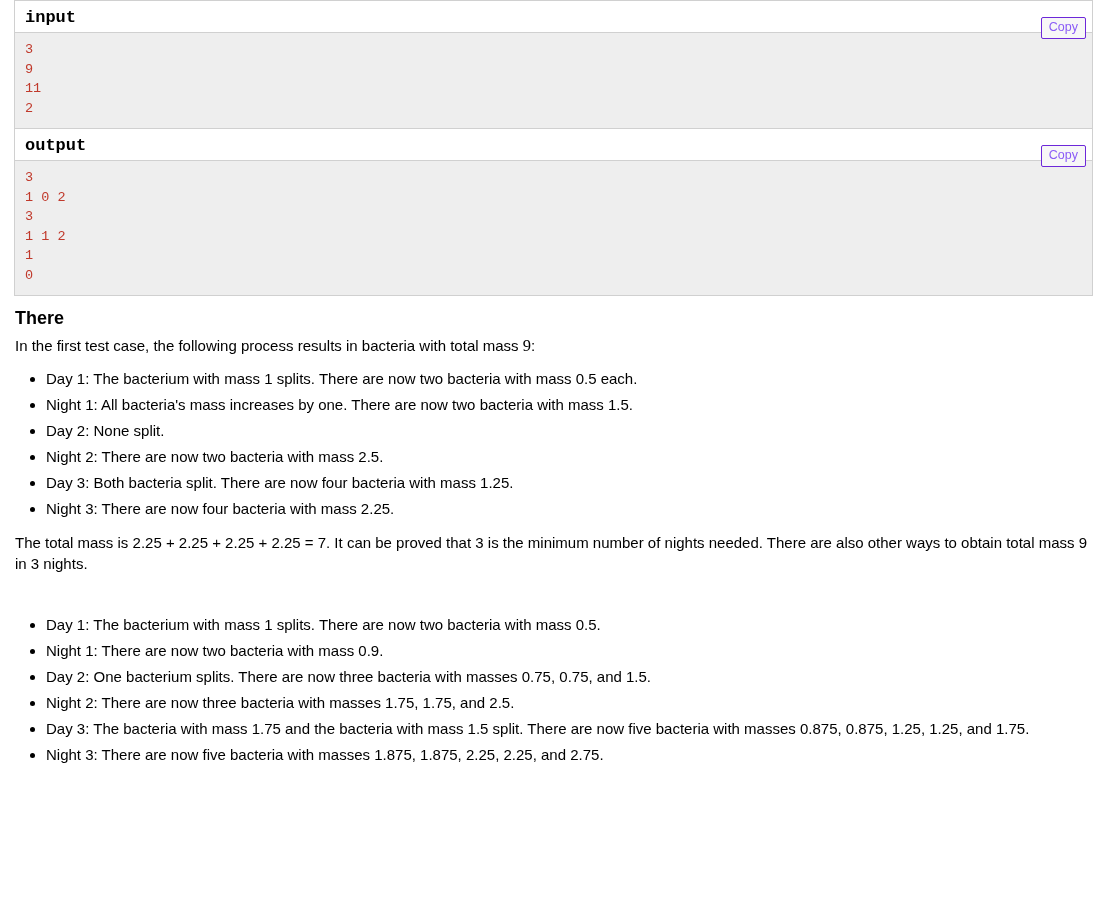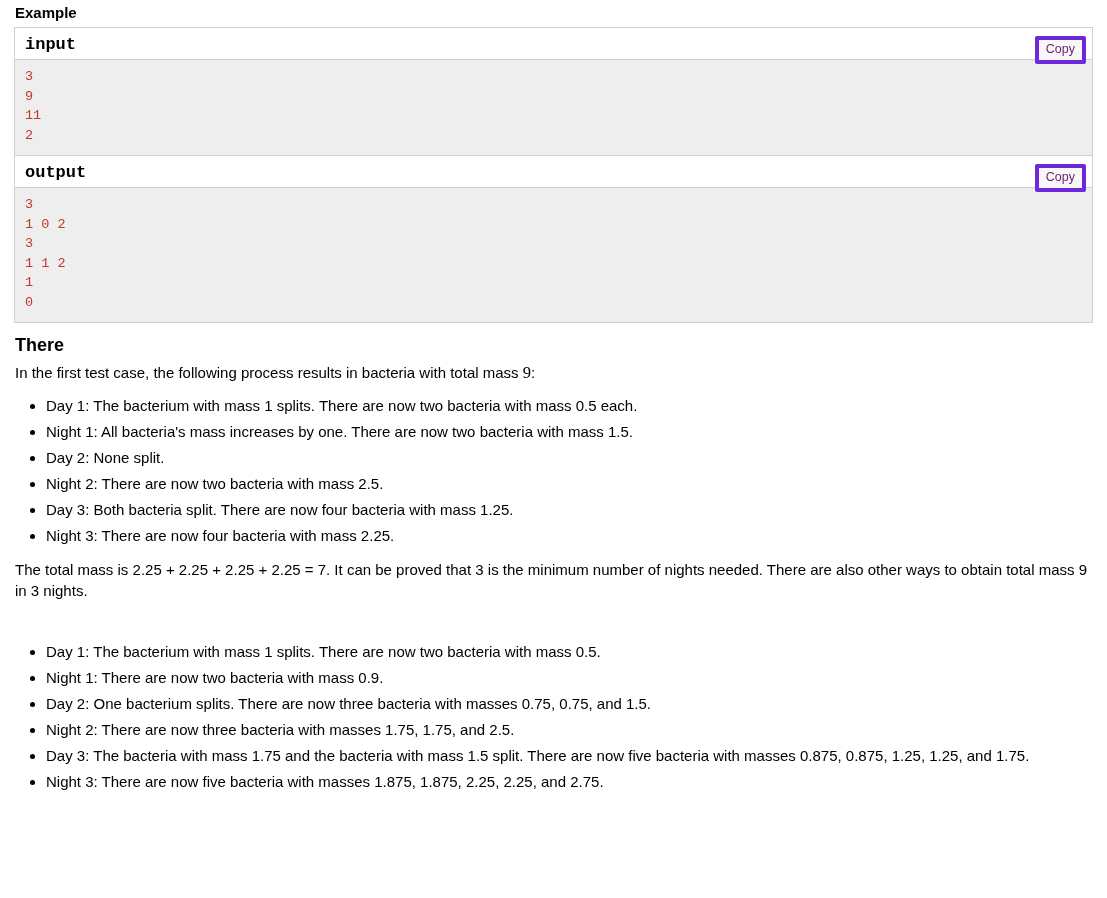--- a/index.html
+++ b/index.html
@@ -40,24 +40,24 @@
   }
   .io-title {
     font-family: "Liberation Mono", monospace;
     font-size: 17px;
     font-weight: bold;
     letter-spacing: 0px;
   }
   .copy-btn {
     position: absolute;
     right: 6px;
-    top: 8px;
-    border: 4px solid #6d28d9;
+    top: 16px;
+    border: 1px solid #6d28d9;
     background: #f7f7f7;
-    color: #701a75;
+    color: #8b5cf6;
     font-size: 12.5px;
     font-family: "Liberation Sans", sans-serif;
     padding: 3px 7px 4px 7px;
     border-radius: 2px;
     line-height: 1;
     cursor: pointer;
   }
   .io-body {
     background: #eeeeee;
     border-bottom: 1px solid #d0d0d0;
@@ -93,21 +93,20 @@
   }
   .spacer {
     height: 22px;
   }
 </style>
 </head>
 <body>
 
 <div class="page">
 
-  <div class="section-title">Example</div>
 
   <div class="example-wrap">
 
     <div class="io-header">
       <span class="io-title">input</span>
       <button class="copy-btn">Copy</button>
     </div>
     <div class="io-body">3
 9
 11

